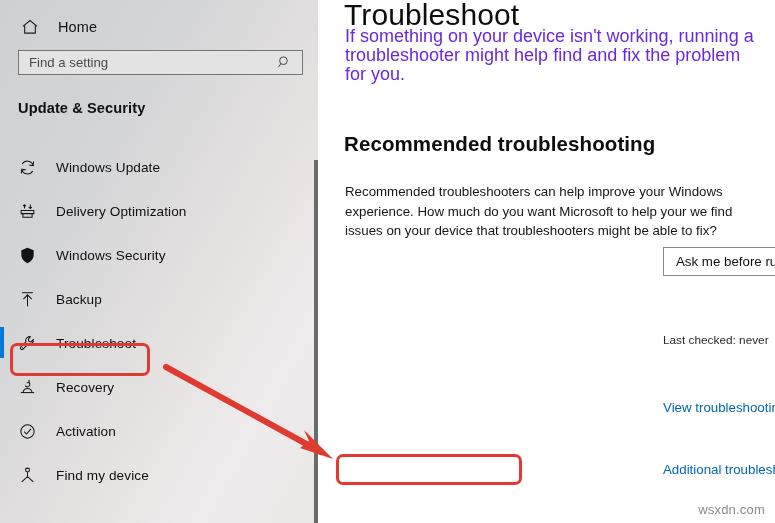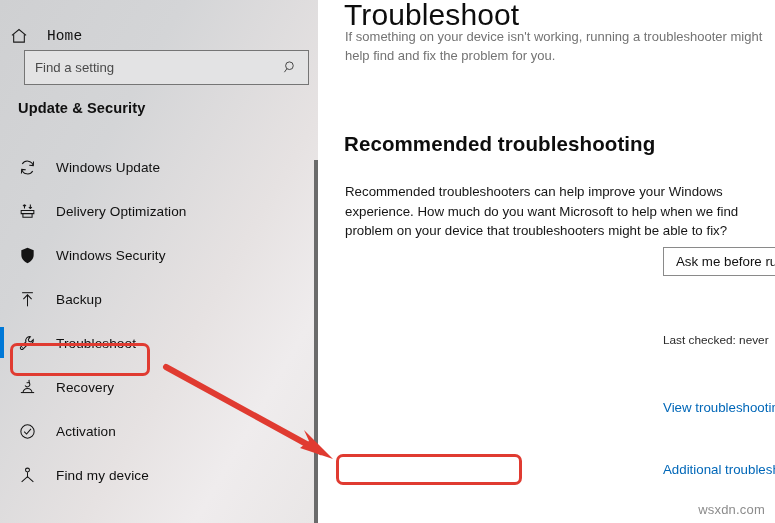--- a/index.html
+++ b/index.html
@@ -29,45 +29,44 @@
     height: 523px;
     flex: 0 0 318px;
     background: linear-gradient(120deg, #cfd0d2 0%, #d4d5d7 30%, #e6e2e2 62%, #efeced 80%, #e9e6e6 100%);
     overflow: hidden;
   }
 
   .home-row {
     display: flex;
     align-items: center;
     height: 32px;
-    margin-top: 20px;
-    padding-left: 9px;
+    margin-top: 11px;
+    padding-left: 20px;
     cursor: default;
-    font-family: Liberation Mono, monospace;
   }
   .home-icon {
     width: 20px;
     height: 20px;
     flex: 0 0 20px;
     display: block;
     color: #1b1b1b;
   }
   .home-label {
     margin-left: 18px;
     font-size: 14.5px;
     color: #121212;
     letter-spacing: 0.1px;
   }
 
   .search-wrap {
     position: absolute;
-    left: 24px;
+    left: 18px;
     top: 50px;
     width: 285px;
-    height: 35px;
+    height: 25px;
     box-sizing: border-box;
     border: 1px solid #757575;
     background: #e3e3e4;
     display: flex;
     align-items: center;
   }
   .search-input {
     flex: 1 1 auto;
     border: 0;
     outline: 0;
@@ -158,23 +157,23 @@
     font-size: 30px;
     font-weight: normal;
     color: #0d0d0d;
     letter-spacing: 0.1px;
   }
   .intro {
     position: absolute;
     left: 27px;
     top: 27px;
     width: 420px;
-    font-size: 13px;
+    font-size: 18px;
     line-height: 19px;
-    color: #737373;
+    color: #6d28d9;
   }
   .subsection-title {
     position: absolute;
     left: 26px;
     top: 132px;
     font-size: 20.5px;
     color: #0d0d0d;
     letter-spacing: 0.1px;
     font-weight: bold;
   }
@@ -400,21 +399,21 @@
 
     <div class="sidebar-scrollbar"></div>
   </div>
 
   <div class="content">
 
     <div class="page-title">Troubleshoot</div>
     <div class="intro">If something on your device isn't working, running a troubleshooter might help find and fix the problem for you.</div>
 
     <div class="subsection-title">Recommended troubleshooting</div>
-    <div class="desc">Recommended troubleshooters can help improve your Windows experience. How much do you want Microsoft to help when we find problem on your device that troubleshooters might be able to fix?</div>
+    <div class="desc">Recommended troubleshooters can help improve your Windows experience. How much do you want Microsoft to help your we find issues on your device that troubleshooters might be able to fix?</div>
 
     <div class="combobox">
       <span class="combo-value">Ask me before running troubleshooters</span>
 
     </div>
 
     <div class="last-checked">Last checked: never</div>
 
     <a class="link link-history" href="#">View troubleshooting history</a>
     <a class="link link-additional" href="#">Additional troubleshooters</a>

